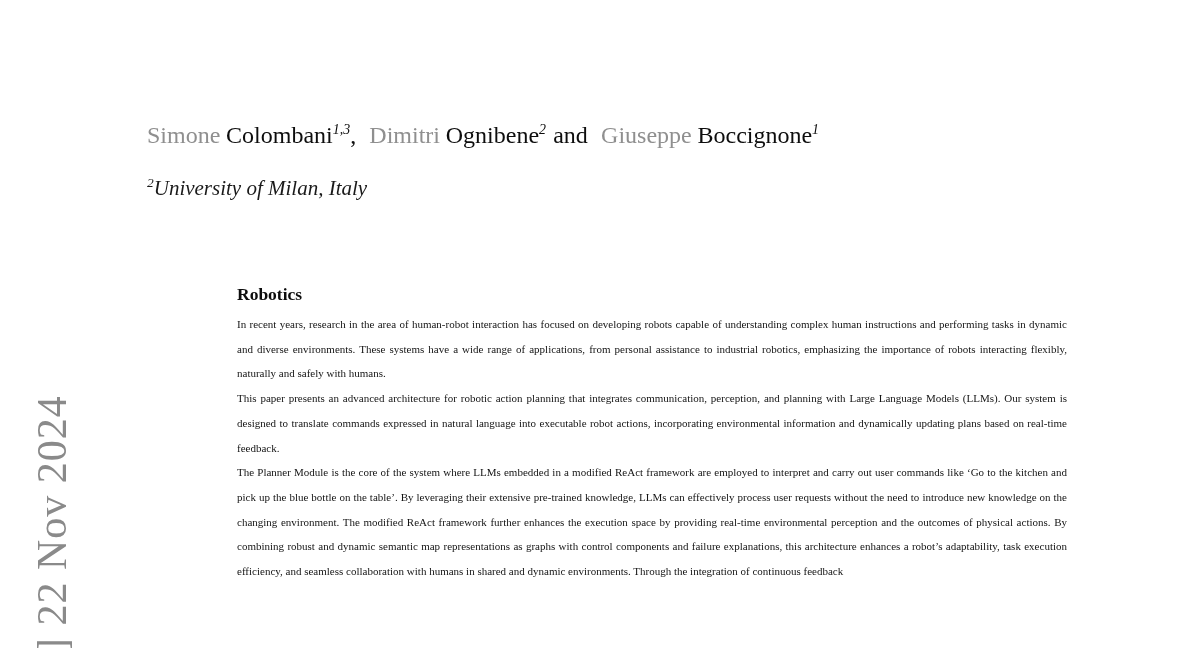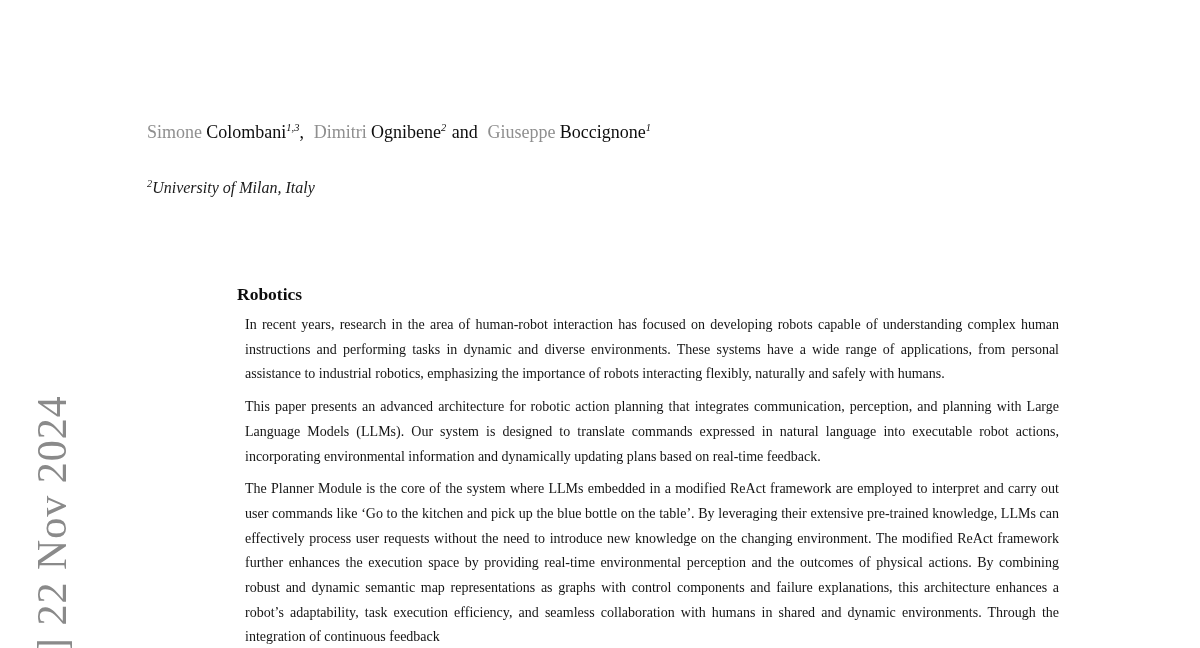--- a/index.html
+++ b/index.html
@@ -34,63 +34,63 @@
     font-weight: bold;
     color: #0d0d0d;
     letter-spacing: 0.2px;
   }
   .title span { display: block; }
 
   
   .authors {
     position: absolute;
     left: 147px; top: 122px;
-    font-size: 18px;
+    font-size: 24px;
     color: #0d0d0d;
     white-space: nowrap;
   }
   .author { margin-right: 0.55em; }
   .author:last-child { margin-right: 0; }
   .author .first { color: #8f8f8f; margin-right: 0.24em; }
   .author .last  { color: #0d0d0d; }
   .authors sup {
     font-style: italic;
     font-size: 58%;
     line-height: 0;
     vertical-align: super;
   }
   .sep-word { margin-left: 0.3em; }
 
   
   .affiliations {
     position: absolute;
     left: 147px; top: 174px;
     font-style: italic;
-    font-size: 16px;
+    font-size: 21px;
     line-height: 28.5px;
     color: #1a1a1a;
   }
   .affiliations sup { font-size: 64%; line-height: 0; }
 
   
   .abstract {
     position: absolute;
     left: 237px; top: 284px;
     width: 830px;
     color: #141414;
   }
   .abstract-heading {
     font-weight: bold;
     font-size: 17.5px;
     margin: 0 0 7px 0;
     color: #0d0d0d;
   }
   .abstract p {
-    margin: 8px;
-    font-size: 14px;
+    margin: 0;
+    font-size: 11px;
     line-height: 24.7px;
     text-align: justify;
   }
   .quote { }
 </style>
 </head>
 <body>
 
 <div class="page">
 

